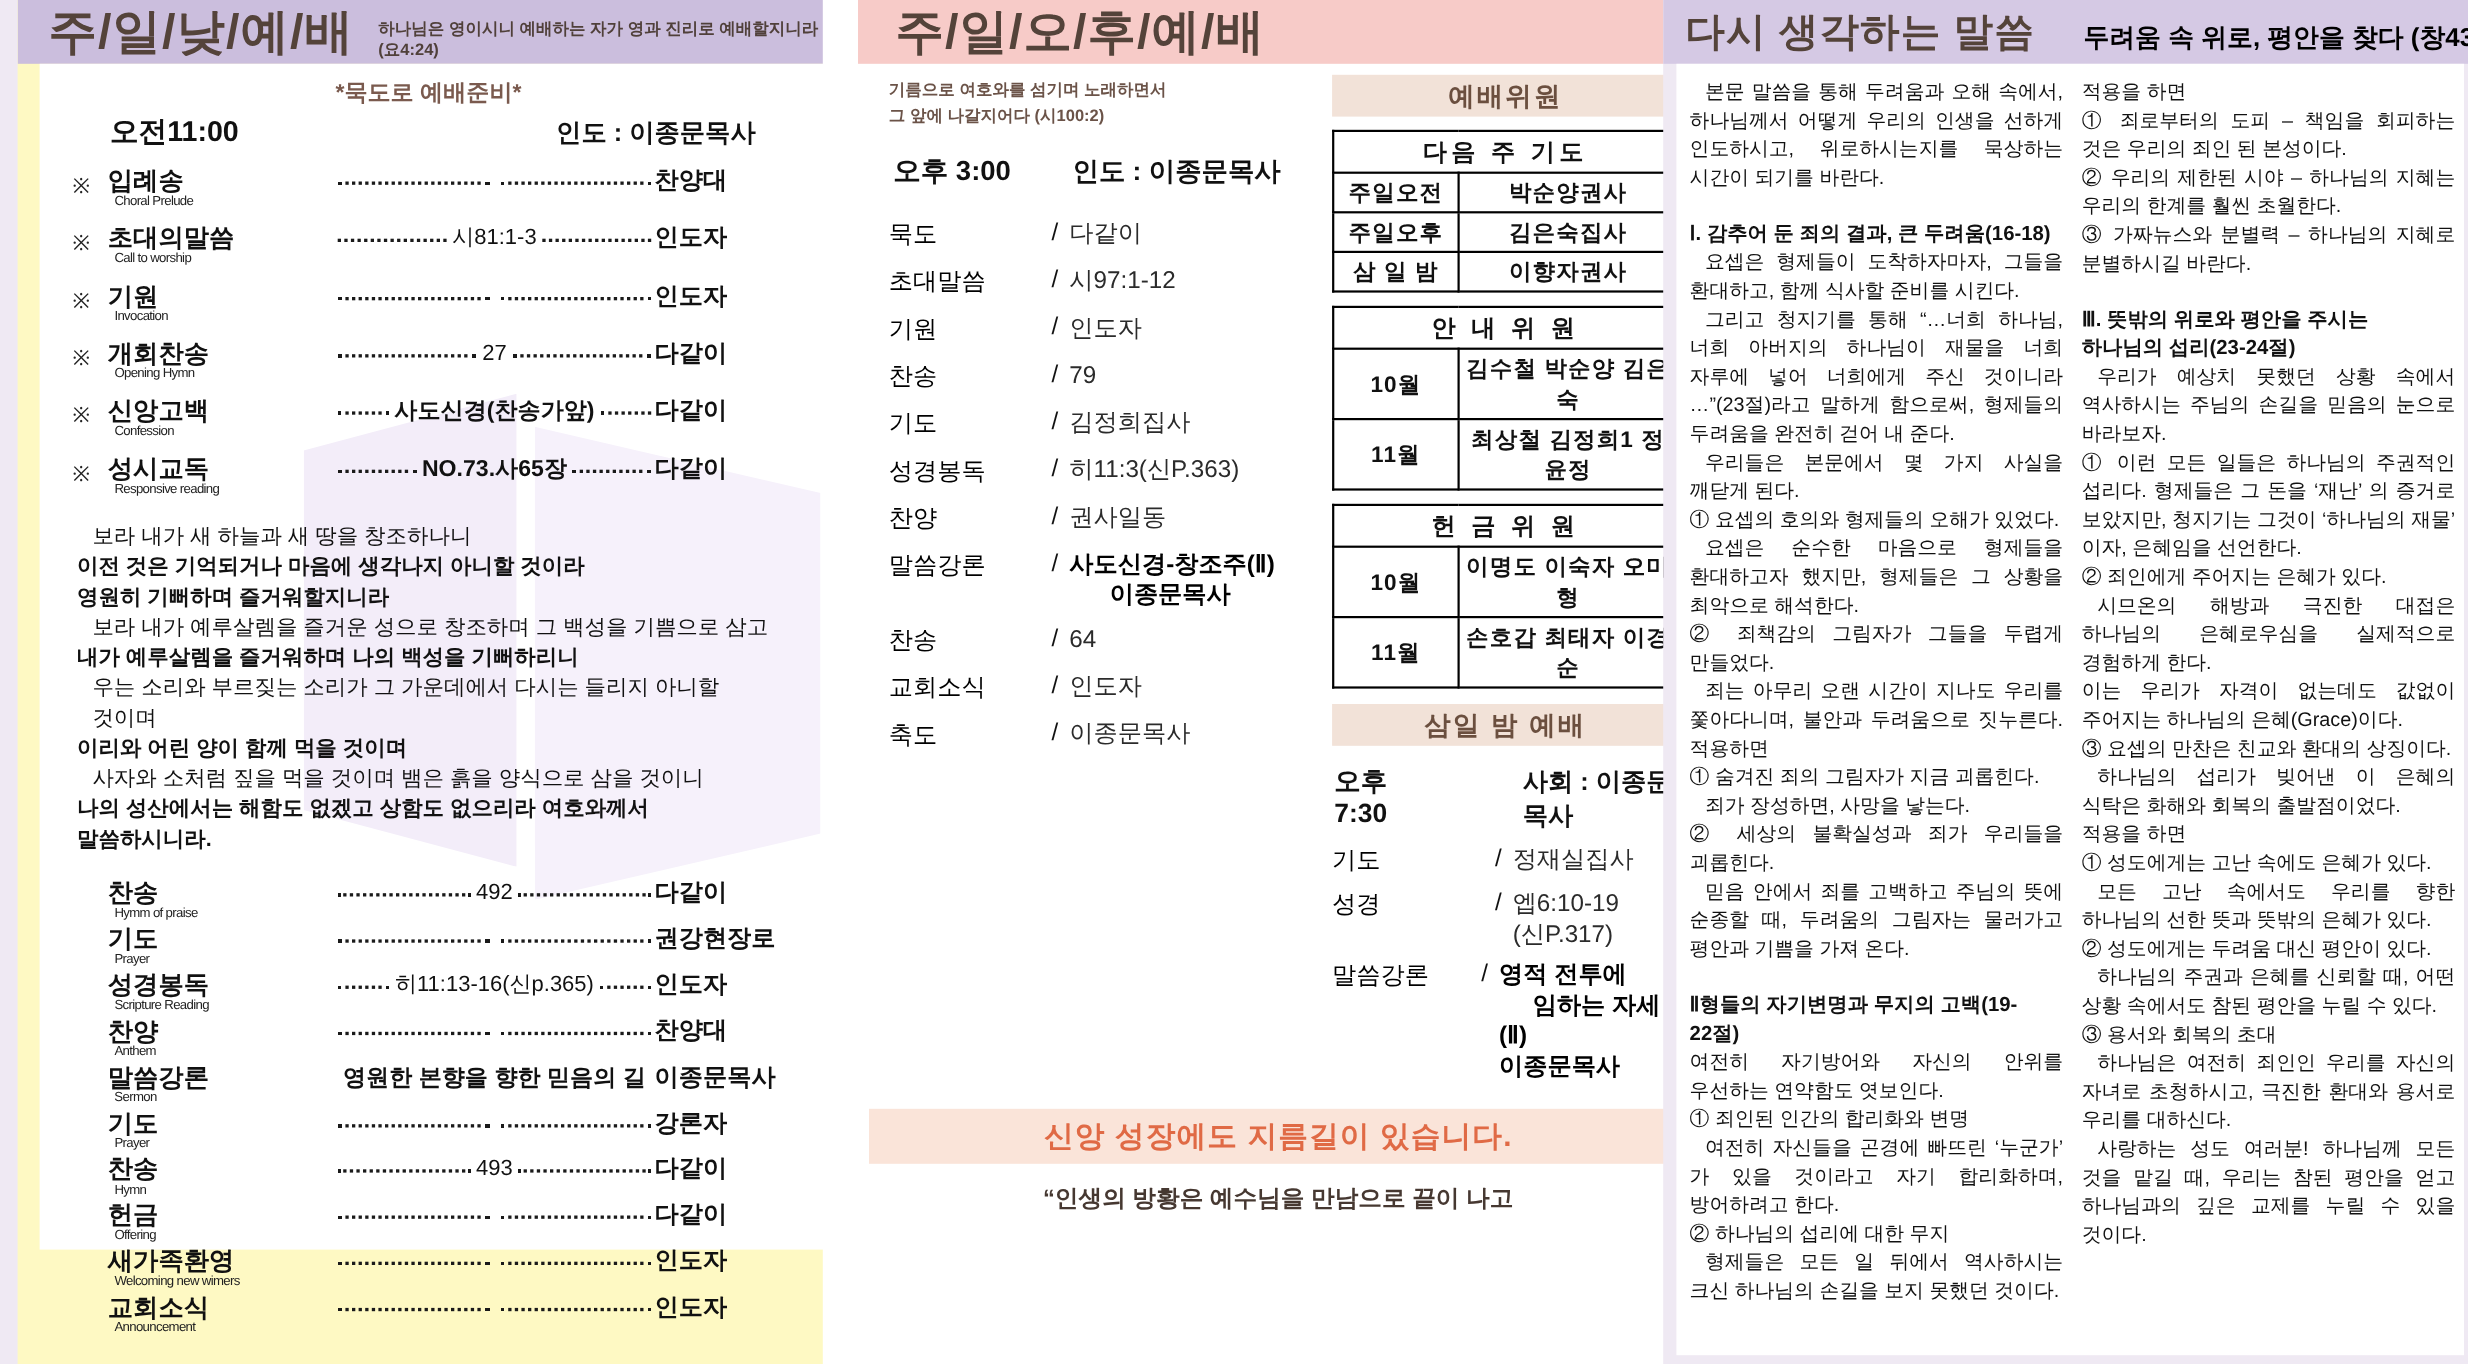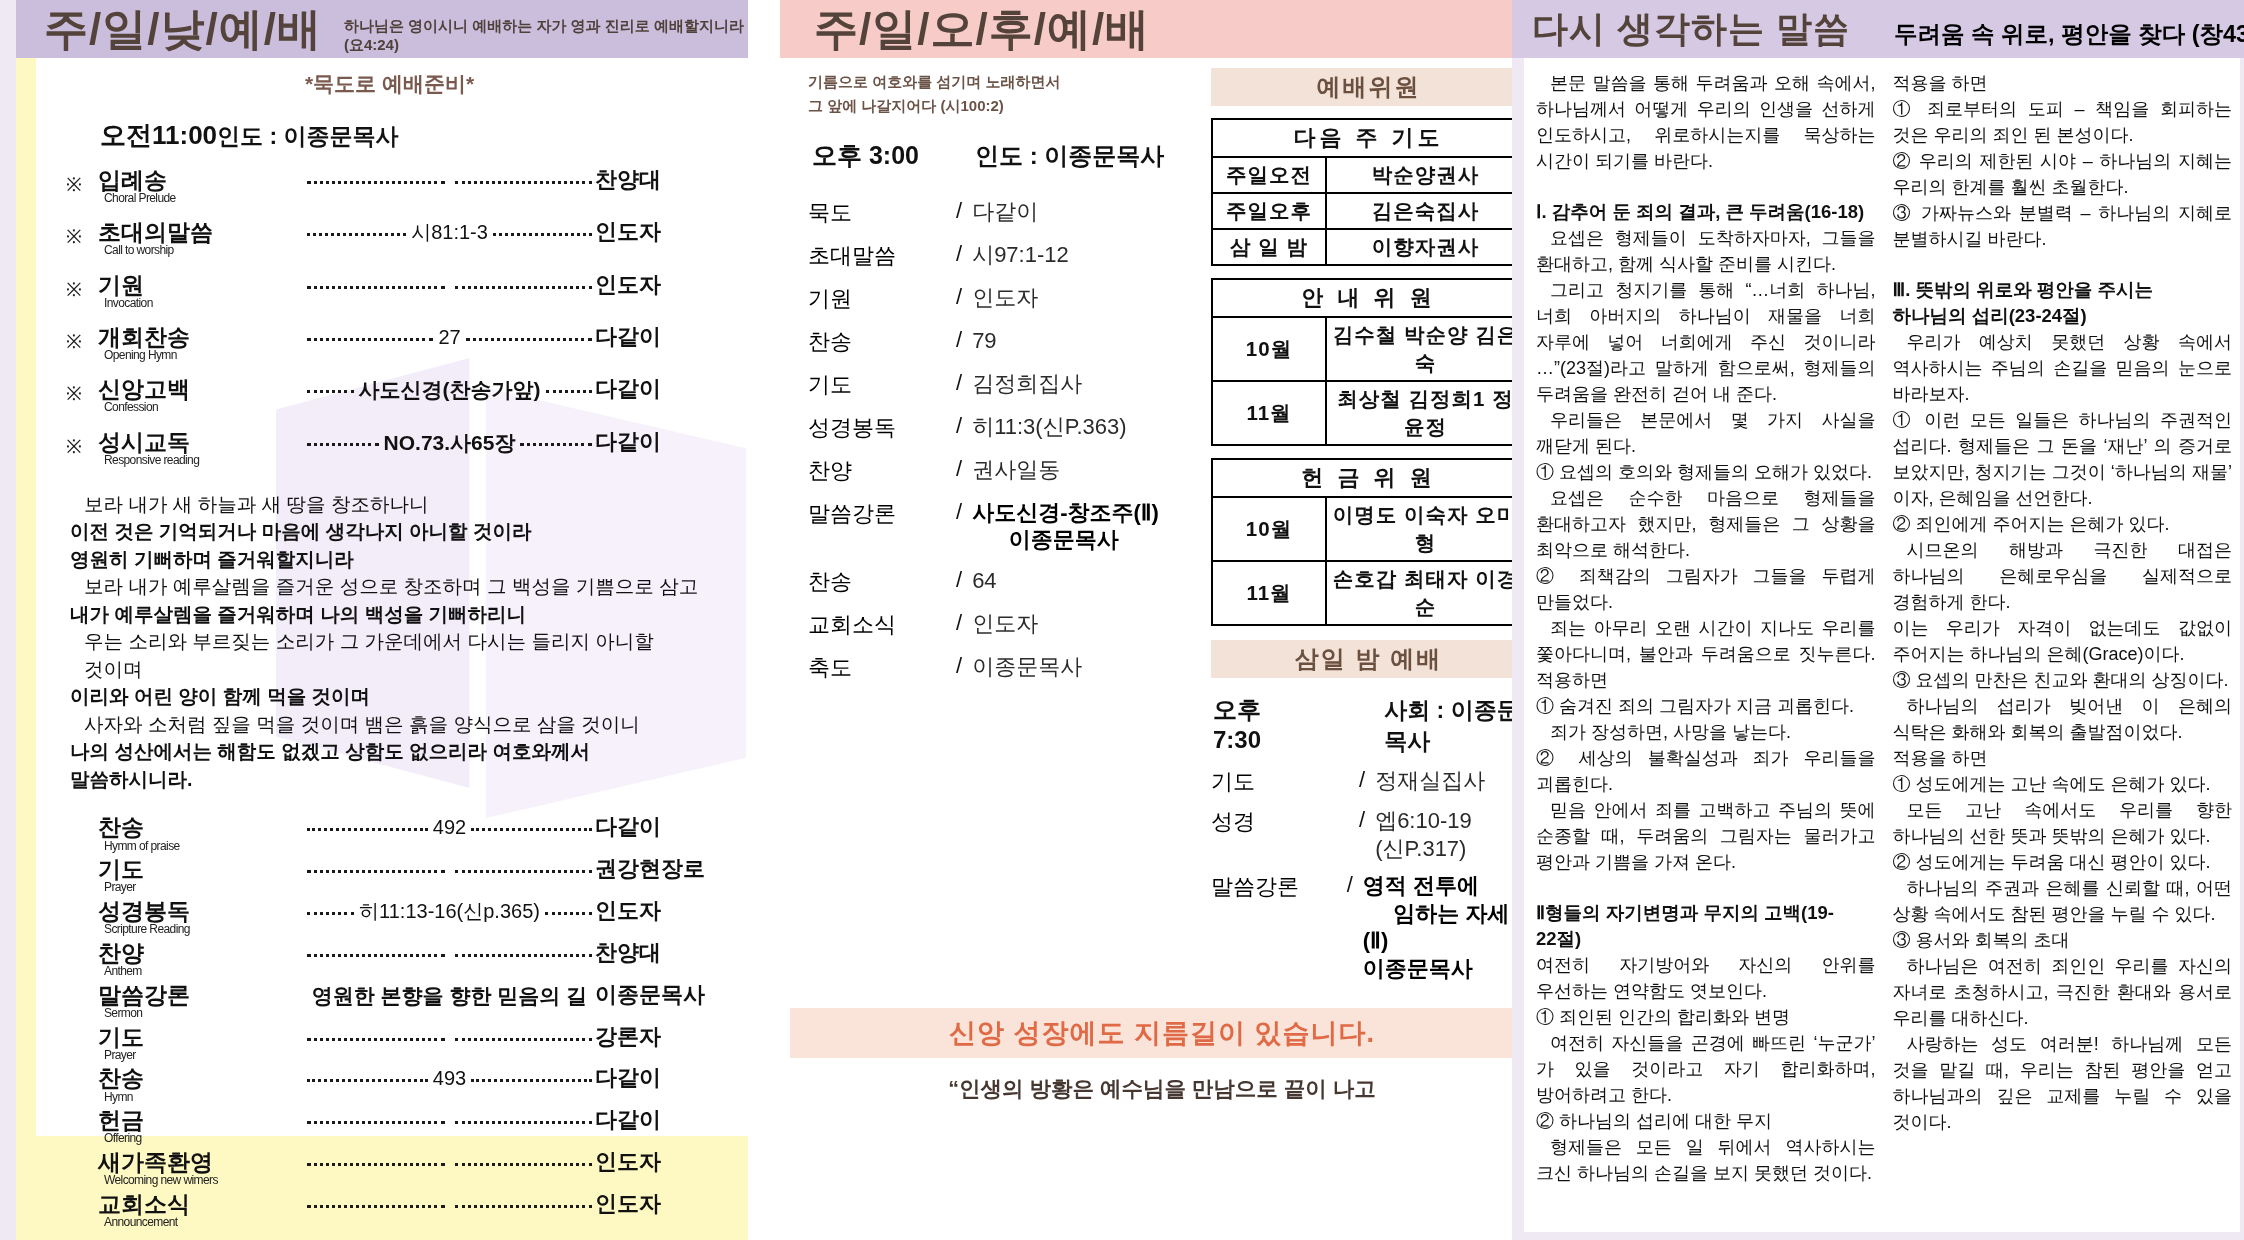--- a/index.html
+++ b/index.html
@@ -9,21 +9,21 @@
   #panel1{left:16px;width:748px;background:#fef9c3;}
   .hdr{height:58px;display:flex;align-items:center;}
   #panel1 .hdr{background:#CBBEDD;padding-left:28px;}
   .hdr-title{font-size:44px;font-weight:bold;color:#54433A;letter-spacing:1px;white-space:nowrap;}
   #panel1 .hdr-verse{font-size:15px;font-weight:bold;color:#50403A;margin-left:22px;margin-top:14px;}
   .card{position:absolute;left:20px;right:13px;top:58px;height:1078px;background:#ffffff;padding:6px 38px 0 30px;box-sizing:border-box;}
   .wm{position:absolute;left:240px;top:300px;width:430px;height:430px;background:#F3EDF9;clip-path:polygon(0 12%,45% 0,45% 100%,0 88%);}
   .wm2{position:absolute;left:450px;top:330px;width:260px;height:430px;background:#F6F1FB;clip-path:polygon(0 0,100% 14%,100% 86%,0 100%);}
   .card-inner{position:relative;z-index:2;}
   .prep{text-align:center;color:#7A5A4E;font-size:21px;font-weight:bold;margin-top:6px;}
-  .timerow{display:flex;align-items:baseline;margin:20px 26px 6px 34px;}
+  .timerow{display:flex;justify-content:space-between;align-items:baseline;margin:4px 26px 6px 34px;}
   .timerow .t{font-size:26px;font-weight:bold;}
   .timerow .l{font-size:23px;font-weight:bold;}
   .p1row{display:flex;align-items:flex-start;margin:15px 0;}
   .tight .p1row{margin:4.5px 0;}
   .p1row .mark{width:32px;font-size:19px;padding-top:3px;color:#222;}
   .p1row .lblwrap{width:206px;}
   .p1row .kr{display:block;font-size:23px;font-weight:bold;text-align:justify;text-align-last:justify;line-height:1.05;}
   .p1row .en{display:block;font-size:12px;line-height:1.1;padding-left:6px;letter-spacing:-0.6px;color:#222;}
   .p1row .dots{flex:1;border-bottom:3px dotted #1a1a1a;height:13px;margin:0 3px;}
   .p1row .ctr{font-size:20px;white-space:nowrap;padding:0 2px;line-height:1.2;}

